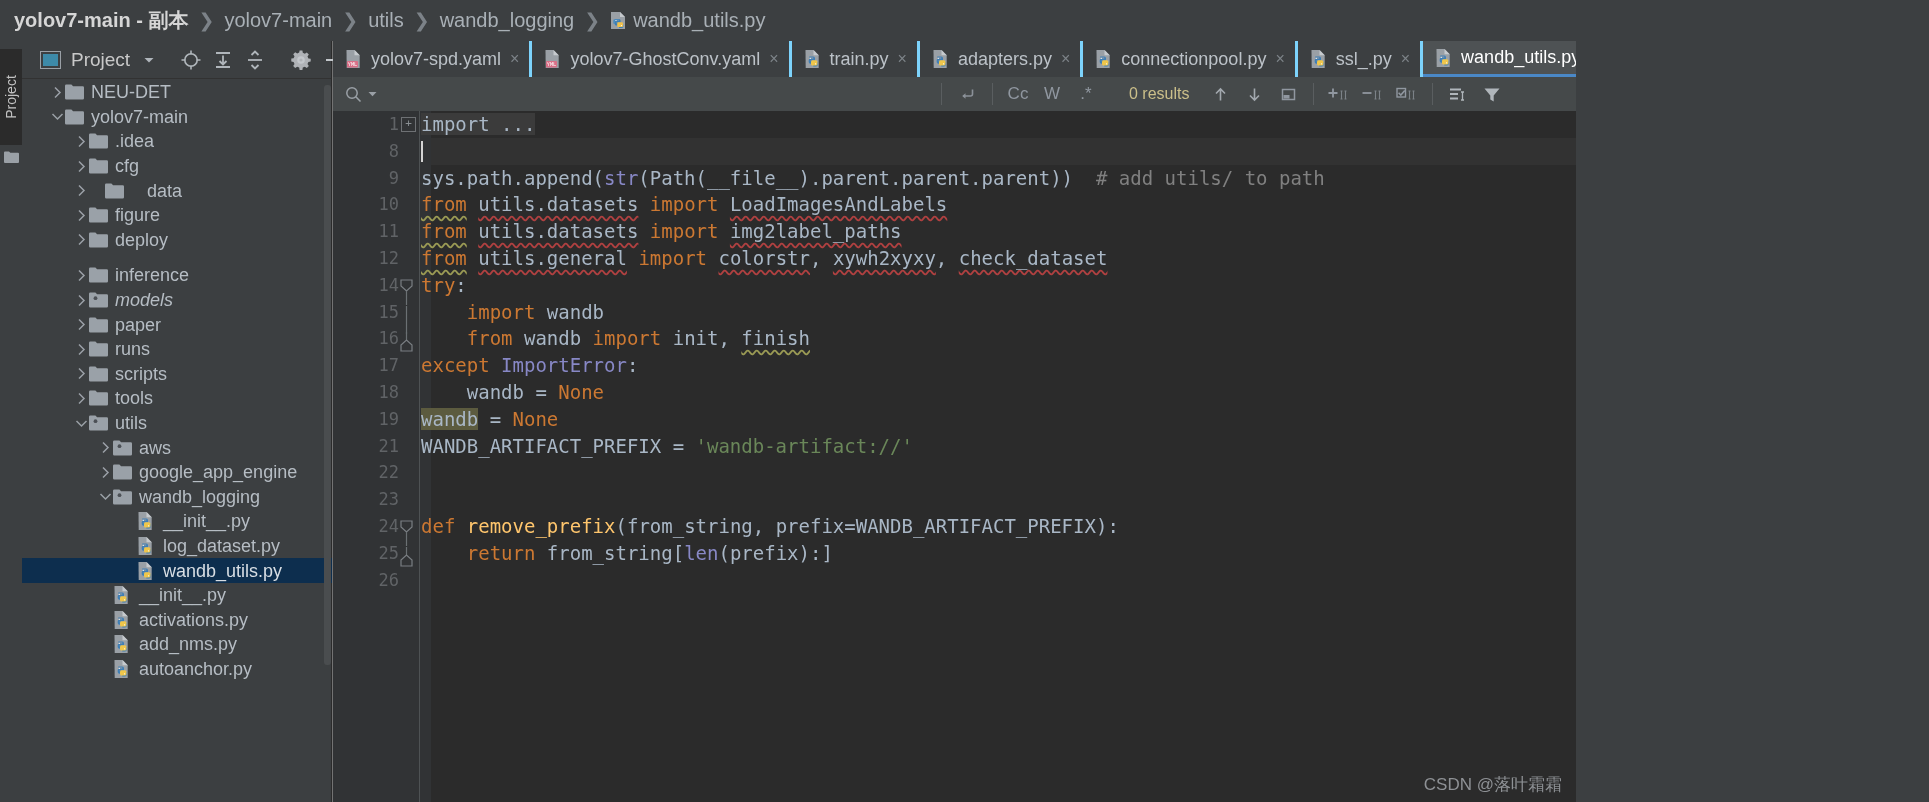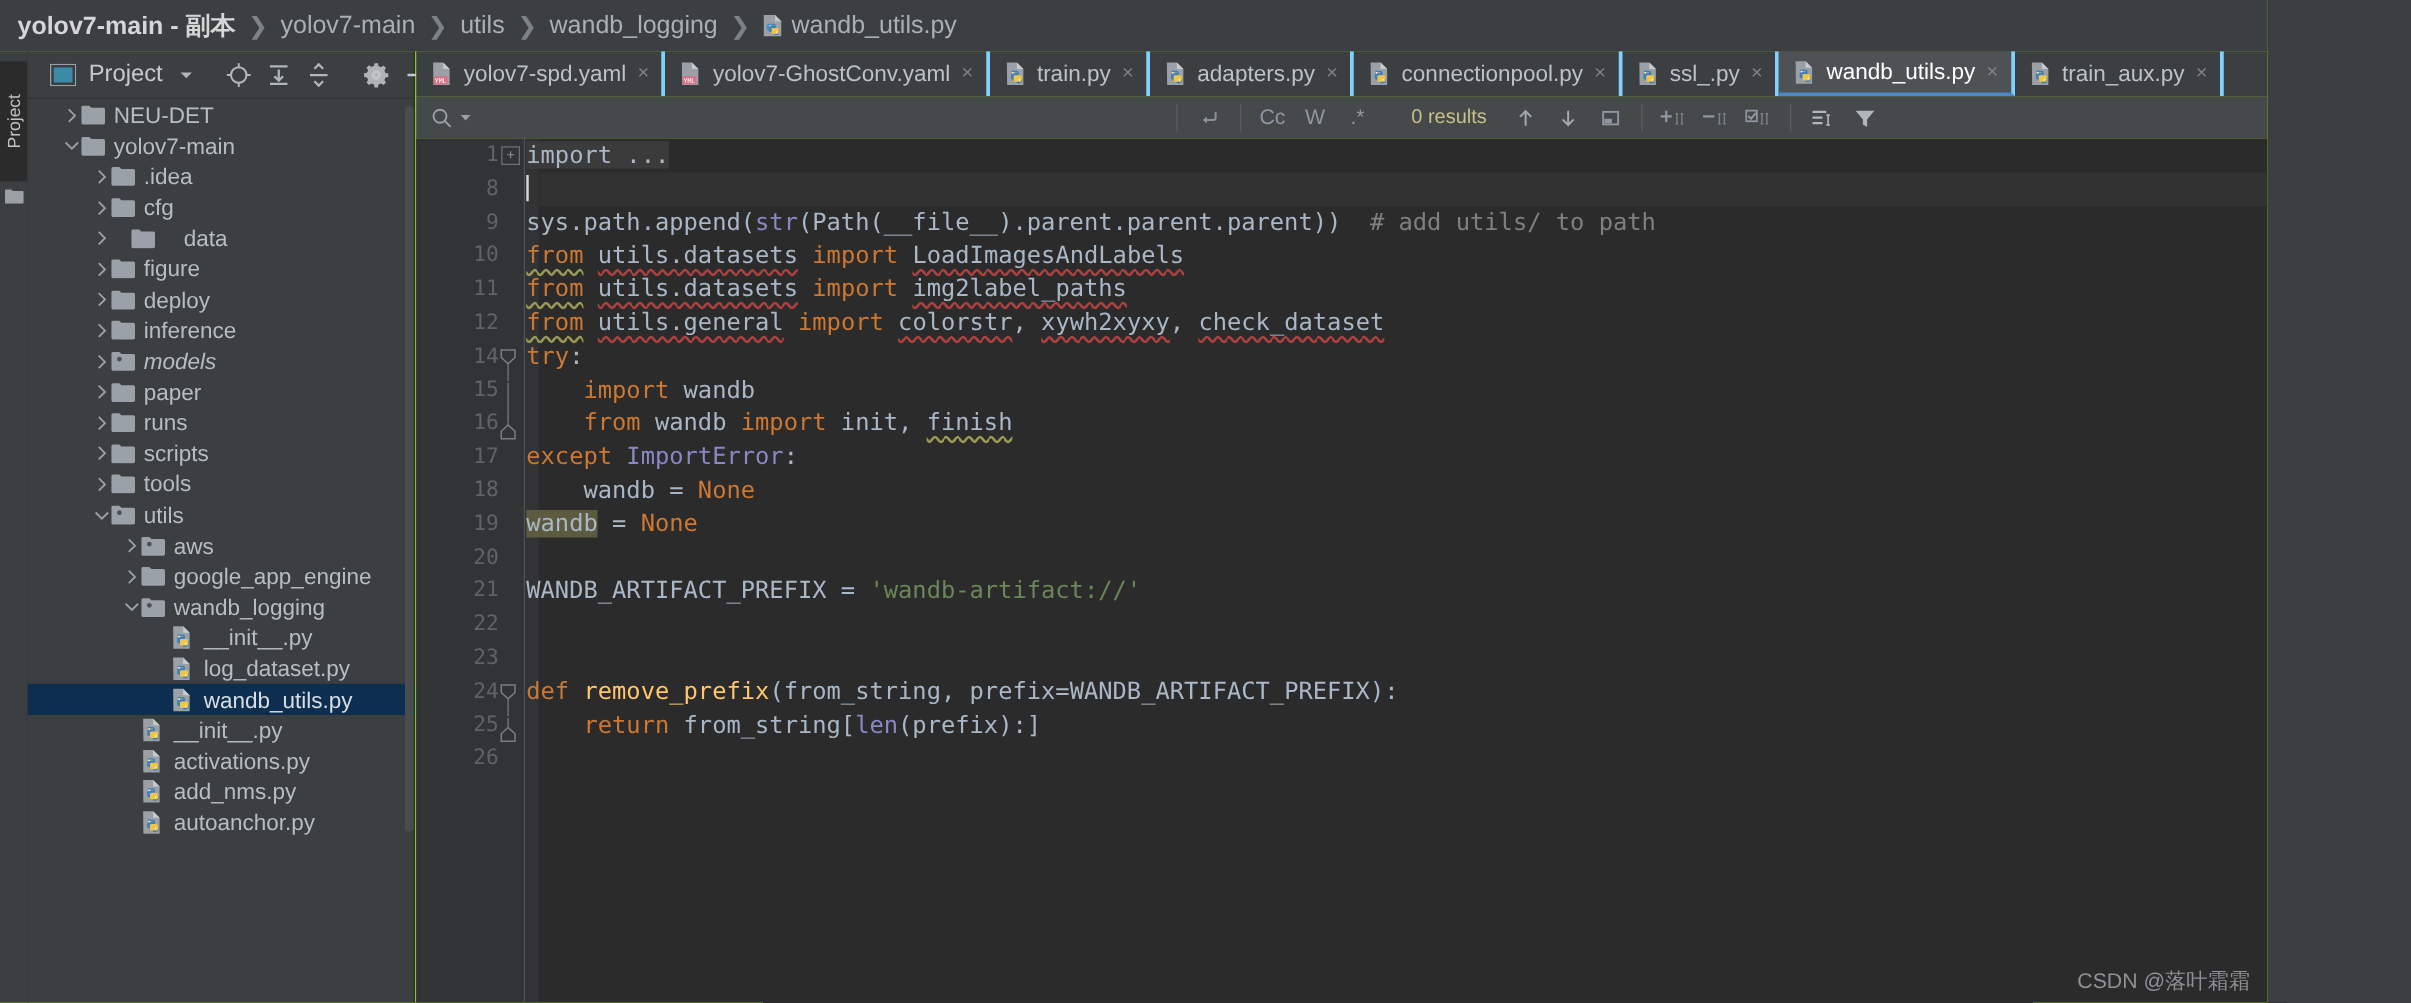--- a/index.html
+++ b/index.html
@@ -3,21 +3,21 @@
 <meta charset="utf-8">
 <style>
   html,body{margin:0;padding:0;}
   body{
     width:1929px;height:802px;overflow:hidden;
     background:#3c3f41;
     font-family:"Liberation Sans", sans-serif;
     color:#bbbbbb;
     -webkit-font-smoothing:antialiased;
   }
-  #app{position:relative;width:1814px;height:802px;overflow:hidden;background:#84cc16;}
+  #app{position:relative;width:1576px;height:802px;overflow:hidden;background:#737373;}
 
   
   .breadcrumb{
     position:absolute;left:0;top:0;width:1929px;height:41px;
     background:#3c3f41;display:flex;align-items:center;padding-left:14px;
     box-sizing:border-box;font-size:20px;color:#a9b0b6;
   }
   .crumb{white-space:nowrap;}
   .crumb.bold{font-weight:bold;color:#d6d6d6;}
   .crumb-sep{margin:0 10px;color:#7c8288;font-size:19px;}
@@ -331,21 +331,21 @@
               <path d="M3 1.5L8 6.5 3 11.5" stroke="#9aa0a6" stroke-width="1.5" fill="none"></path>
             </svg>
           </span>
           <span class="ticon">
             <svg width="19" height="16" viewBox="0 0 19 16">
               <path d="M0 1.8A1.3 1.3 0 011.3.5h5.1l1.7 1.7H17.7A1.3 1.3 0 0119 3.5v10.7a1.3 1.3 0 01-1.3 1.3H1.3A1.3 1.3 0 010 14.2z" fill="#9aa1a8"></path>
             </svg>
           </span>
           <span class="tlabel">deploy</span>
         </div>
-        <div class="trow" style="padding-left: 52px;">
+        <div class="trow" style="padding-left: 52px; margin-top: 11px;">
           <span class="arrow">
             <svg width="11" height="13" viewBox="0 0 11 13">
               <path d="M3 1.5L8 6.5 3 11.5" stroke="#9aa0a6" stroke-width="1.5" fill="none"></path>
             </svg>
           </span>
           <span class="ticon">
             <svg width="19" height="16" viewBox="0 0 19 16">
               <path d="M0 1.8A1.3 1.3 0 011.3.5h5.1l1.7 1.7H17.7A1.3 1.3 0 0119 3.5v10.7a1.3 1.3 0 01-1.3 1.3H1.3A1.3 1.3 0 010 14.2z" fill="#9aa1a8"></path>
             </svg>
           </span>
@@ -781,21 +781,20 @@
         <div class="ln"><span class="lnum">15</span><span class="ltext"><span class="fold-minus"><svg width="13" height="28" viewBox="0 0 13 28">
                 <path d="M6.5 0v28" stroke="#6b7074" stroke-width="1.2"></path>
               </svg></span><span class="plain">    </span><span class="kw">import</span><span class="plain"> wandb</span></span></div>
         <div class="ln"><span class="lnum">16</span><span class="ltext"><span class="fold-minus"><svg width="13" height="26" viewBox="0 0 13 26">
                 <path d="M6.5 0v8" stroke="#6b7074" stroke-width="1.2"></path>
                 <path d="M1 19h11v-6l-5.5-5L1 13z" fill="#313335" stroke="#7a7f83" stroke-width="1.2"></path>
               </svg></span><span class="plain">    </span><span class="kw">from</span><span class="plain"> wandb </span><span class="kw">import</span><span class="plain"> init, </span><span class="plain wavy-grn">finish</span></span></div>
         <div class="ln"><span class="lnum">17</span><span class="ltext"><span class="kw">except</span><span class="plain"> </span><span class="builtin">ImportError</span><span class="plain">:</span></span></div>
         <div class="ln"><span class="lnum">18</span><span class="ltext"><span class="plain">    wandb = </span><span class="kw">None</span></span></div>
         <div class="ln"><span class="lnum">19</span><span class="ltext"><span class="plain occ">wandb</span><span class="plain"> = </span><span class="kw">None</span></span></div>
-        <div class="ln"><span class="lnum">20</span><span class="ltext"></span></div>
         <div class="ln"><span class="lnum">21</span><span class="ltext"><span class="plain">WANDB_ARTIFACT_PREFIX = </span><span class="str">'wandb-artifact://'</span></span></div>
         <div class="ln"><span class="lnum">22</span><span class="ltext"></span></div>
         <div class="ln"><span class="lnum">23</span><span class="ltext"></span></div>
         <div class="ln"><span class="lnum">24</span><span class="ltext"><span class="fold-minus"><svg width="13" height="26" viewBox="0 0 13 26">
                 <path d="M1 1h11v6l-5.5 5L1 7z" fill="#313335" stroke="#7a7f83" stroke-width="1.2"></path>
                 <path d="M6.5 12v14" stroke="#6b7074" stroke-width="1.2"></path>
               </svg></span><span class="kw">def</span><span class="plain"> </span><span class="fn">remove_prefix</span><span class="plain">(from_string, prefix=WANDB_ARTIFACT_PREFIX):</span></span></div>
         <div class="ln"><span class="lnum">25</span><span class="ltext"><span class="fold-minus"><svg width="13" height="26" viewBox="0 0 13 26">
                 <path d="M6.5 0v8" stroke="#6b7074" stroke-width="1.2"></path>
                 <path d="M1 19h11v-6l-5.5-5L1 13z" fill="#313335" stroke="#7a7f83" stroke-width="1.2"></path>

